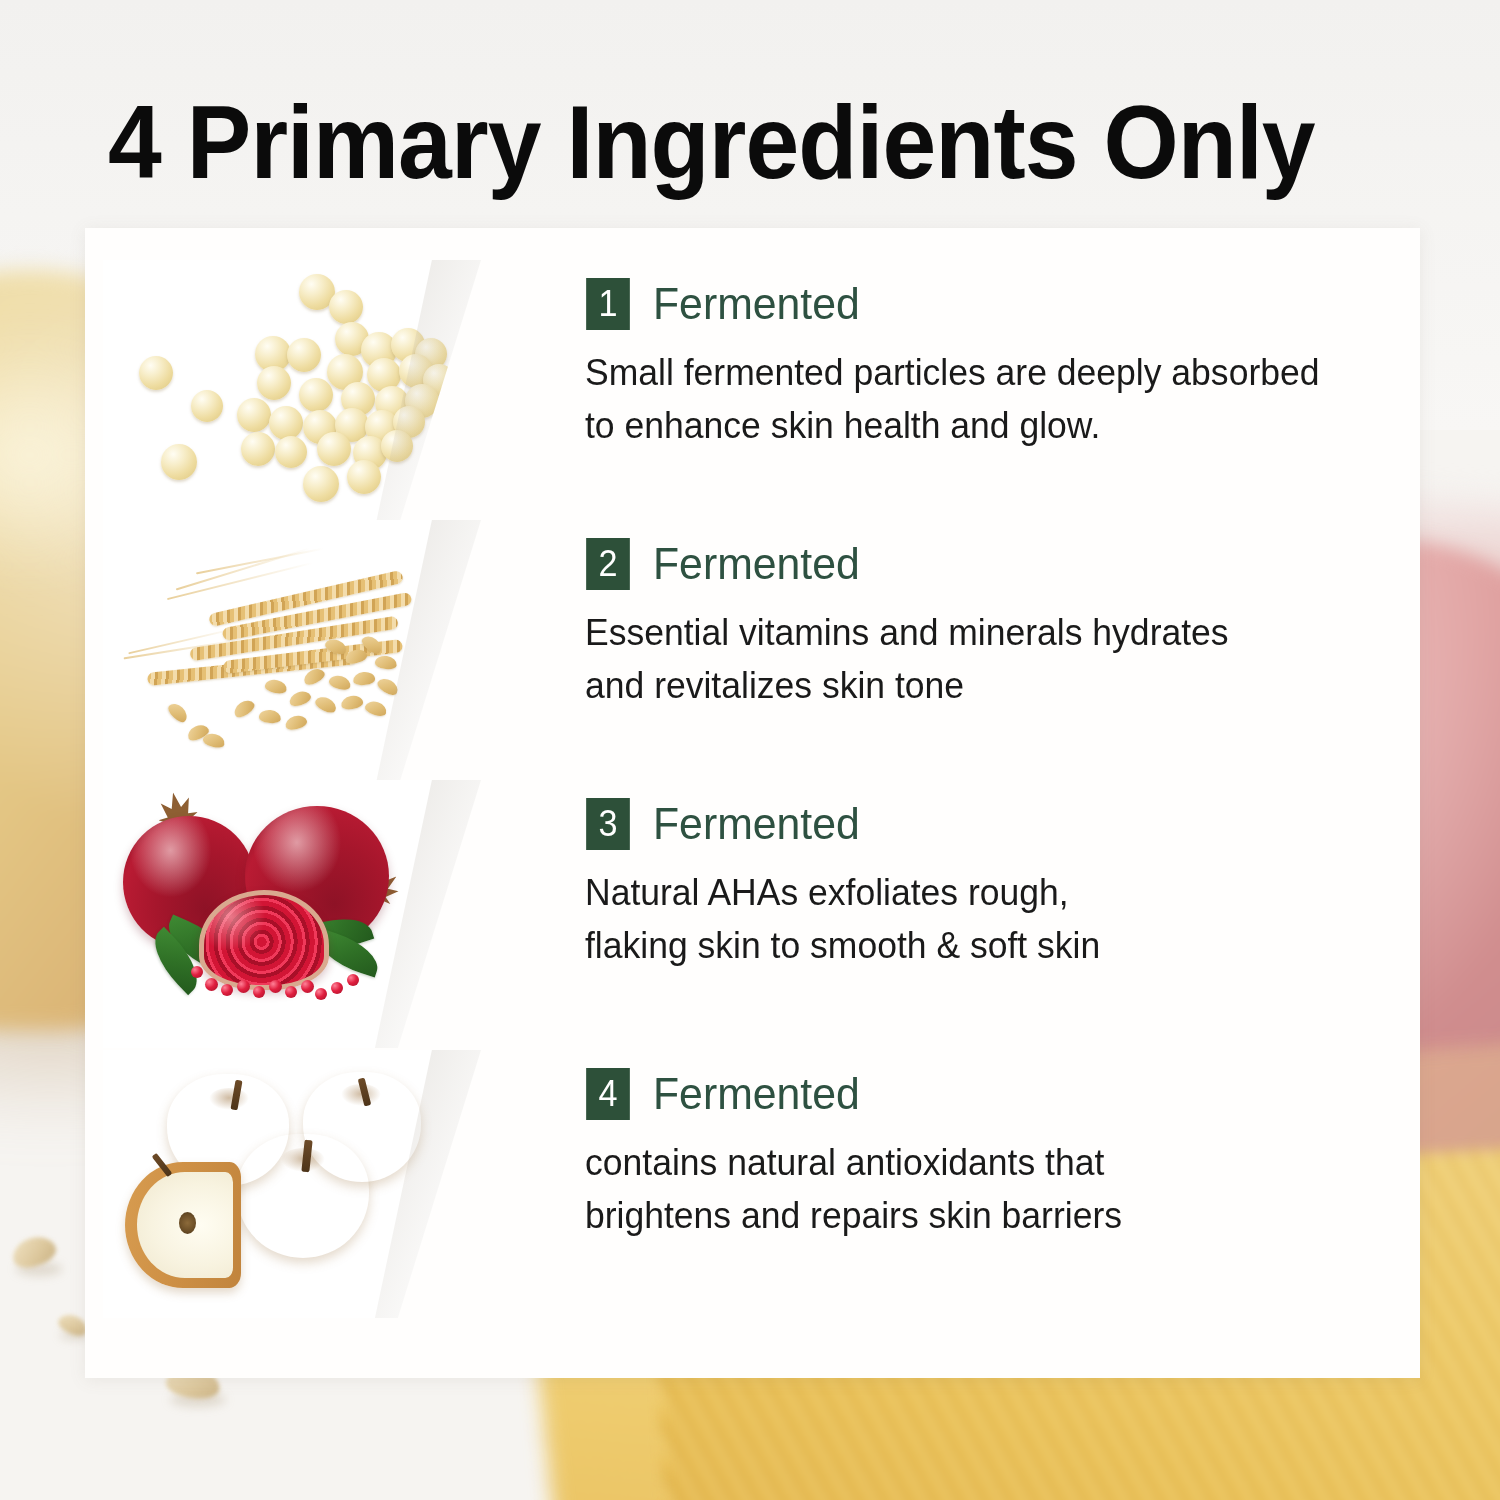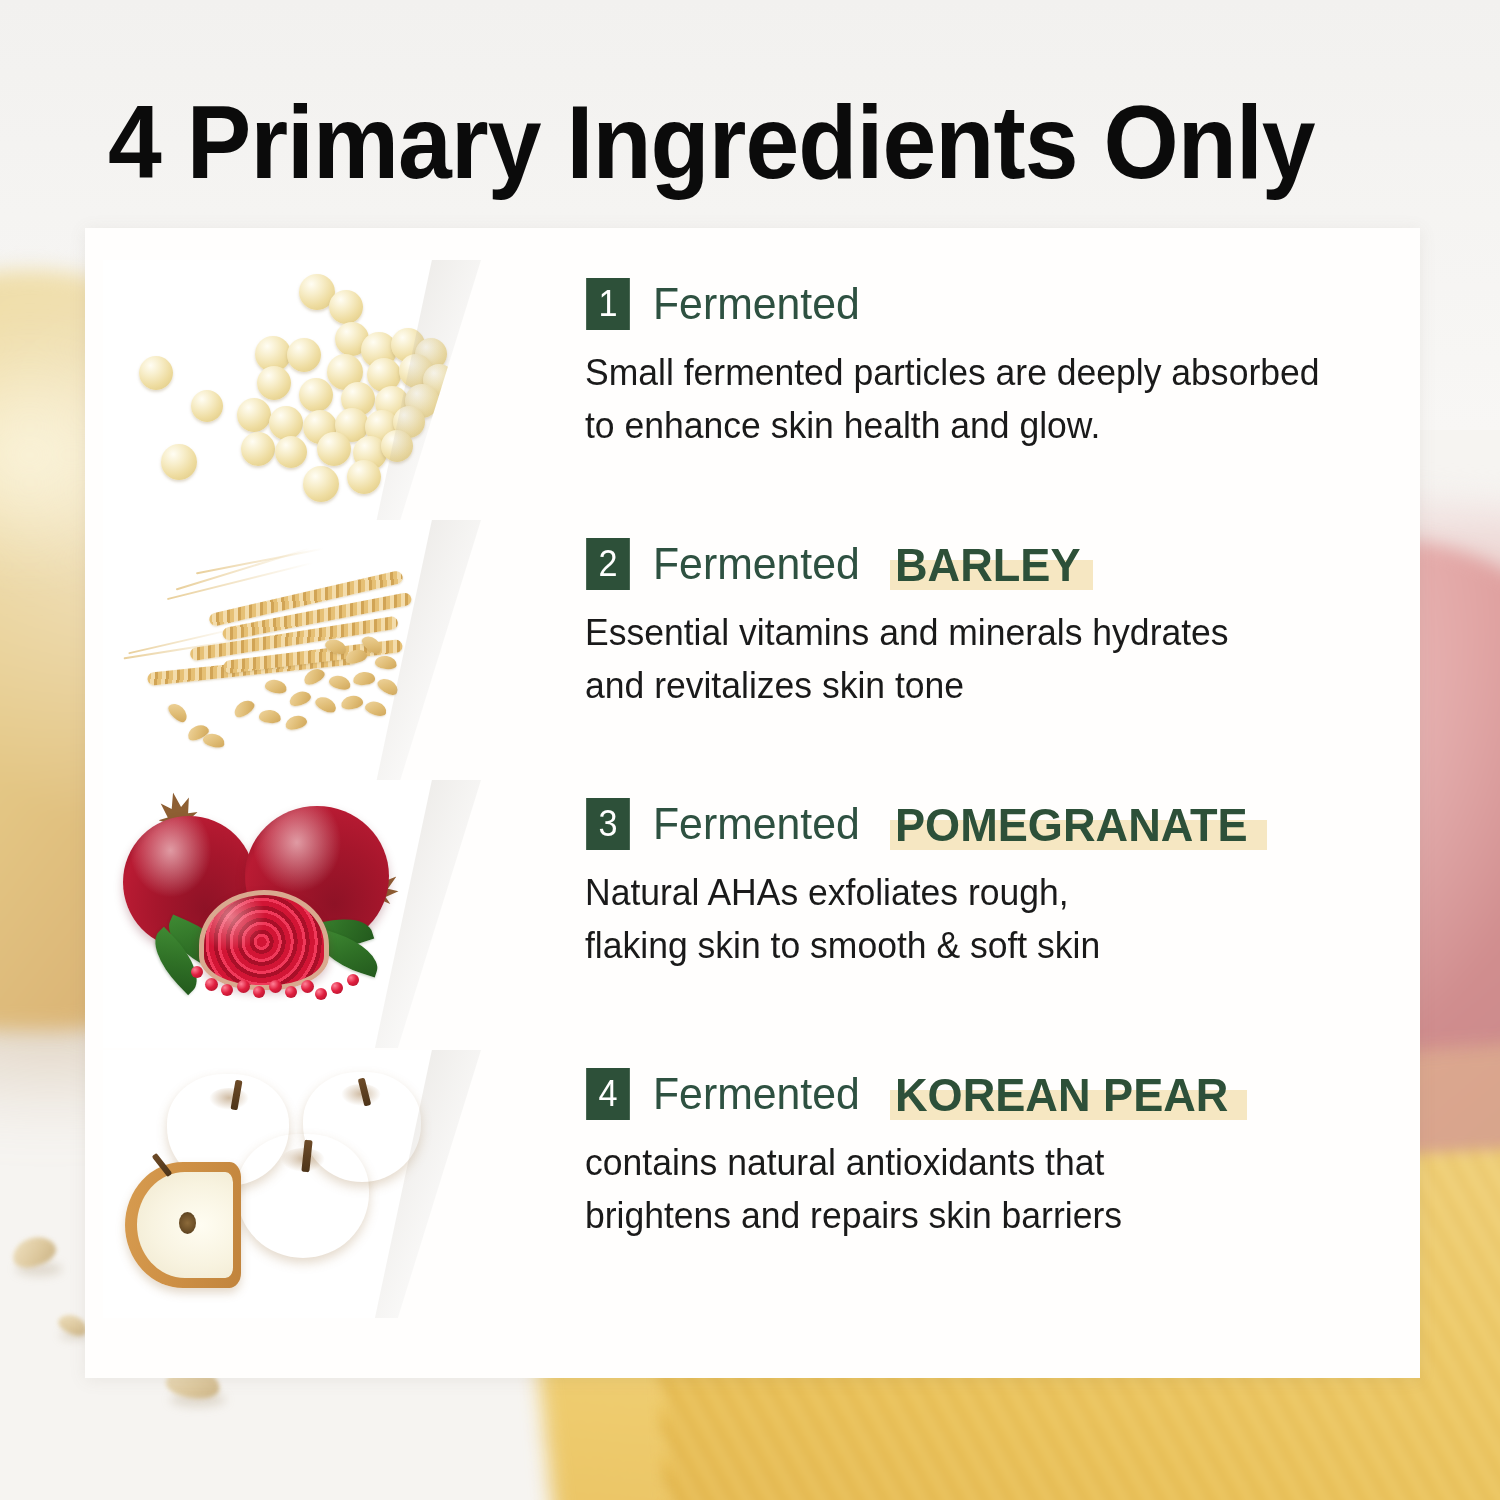--- a/index.html
+++ b/index.html
@@ -463,24 +463,20 @@
         <div class="grain" style="left:84px;  top:206px; width:22px; height:13px; transform:rotate(-24deg);"></div>
         <div class="grain" style="left:100px; top:214px; width:22px; height:13px; transform:rotate(14deg);"></div>
       </div>
       <div class="diag-shadow"></div>
     </div>
 
     <div class="txt">
       <div class="headline">
         <div class="badge">2</div>
         <div class="fermented">Fermented</div>
-        <div class="ing-wrap">
-          <div class="ing-hl"></div>
-          <div class="ing">BARLEY</div>
-        </div>
       </div>
       <div class="desc">
         <span>Essential vitamins and minerals hydrates</span>
         <span>and revitalizes skin tone</span>
       </div>
     </div>
   </div>
 
   <div class="row row-3">
 
@@ -510,24 +506,20 @@
         <div class="aril" style="left:88px;  top:186px; width:12px; height:12px;"></div>
         <div class="aril" style="left:244px; top:194px; width:12px; height:12px;"></div>
       </div>
       <div class="diag-shadow"></div>
     </div>
 
     <div class="txt">
       <div class="headline">
         <div class="badge">3</div>
         <div class="fermented">Fermented</div>
-        <div class="ing-wrap">
-          <div class="ing-hl"></div>
-          <div class="ing">POMEGRANATE</div>
-        </div>
       </div>
       <div class="desc">
         <span>Natural AHAs exfoliates rough,</span>
         <span>flaking skin to smooth &amp; soft skin</span>
       </div>
     </div>
   </div>
 
   <div class="row row-4">
 
@@ -550,24 +542,20 @@
         <div class="pear-core" style="left:76px;  top:162px; width:17px;  height:22px;"></div>
         <div class="pear-stem" style="left:56px;  top:102px; width:6px;   height:26px; transform:rotate(-38deg);"></div>
       </div>
       <div class="diag-shadow"></div>
     </div>
 
     <div class="txt">
       <div class="headline">
         <div class="badge">4</div>
         <div class="fermented">Fermented</div>
-        <div class="ing-wrap">
-          <div class="ing-hl"></div>
-          <div class="ing">KOREAN PEAR</div>
-        </div>
       </div>
       <div class="desc">
         <span>contains natural antioxidants that</span>
         <span>brightens and repairs skin barriers</span>
       </div>
     </div>
   </div>
 
 </div>
 

